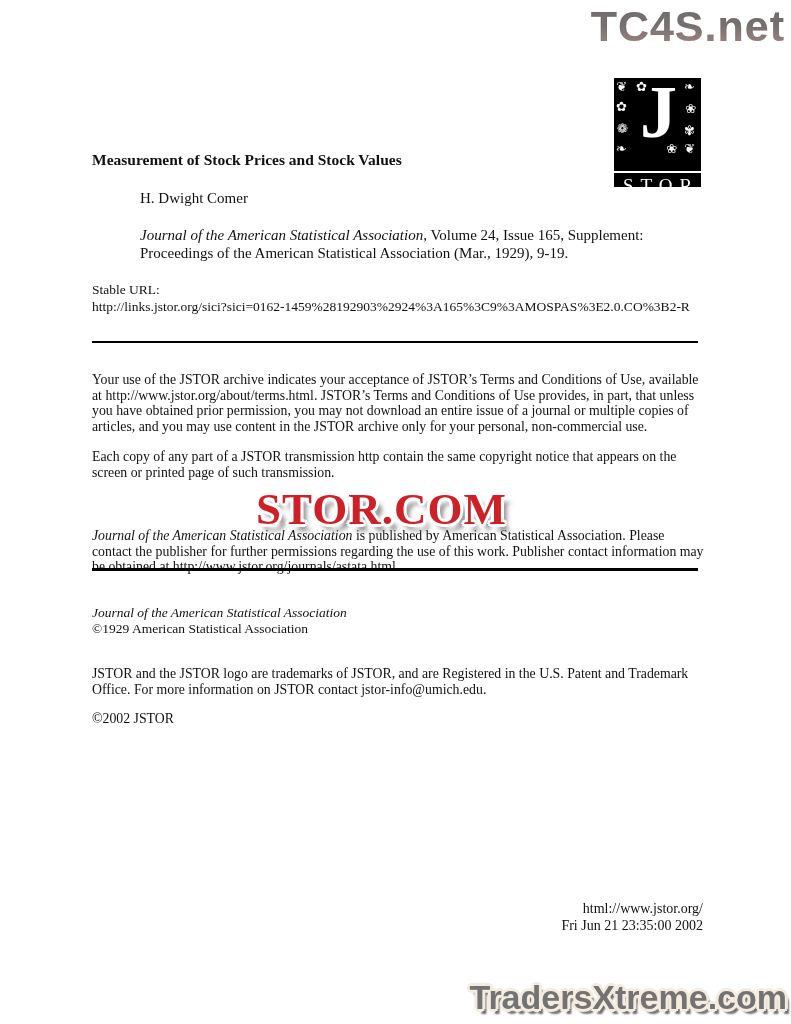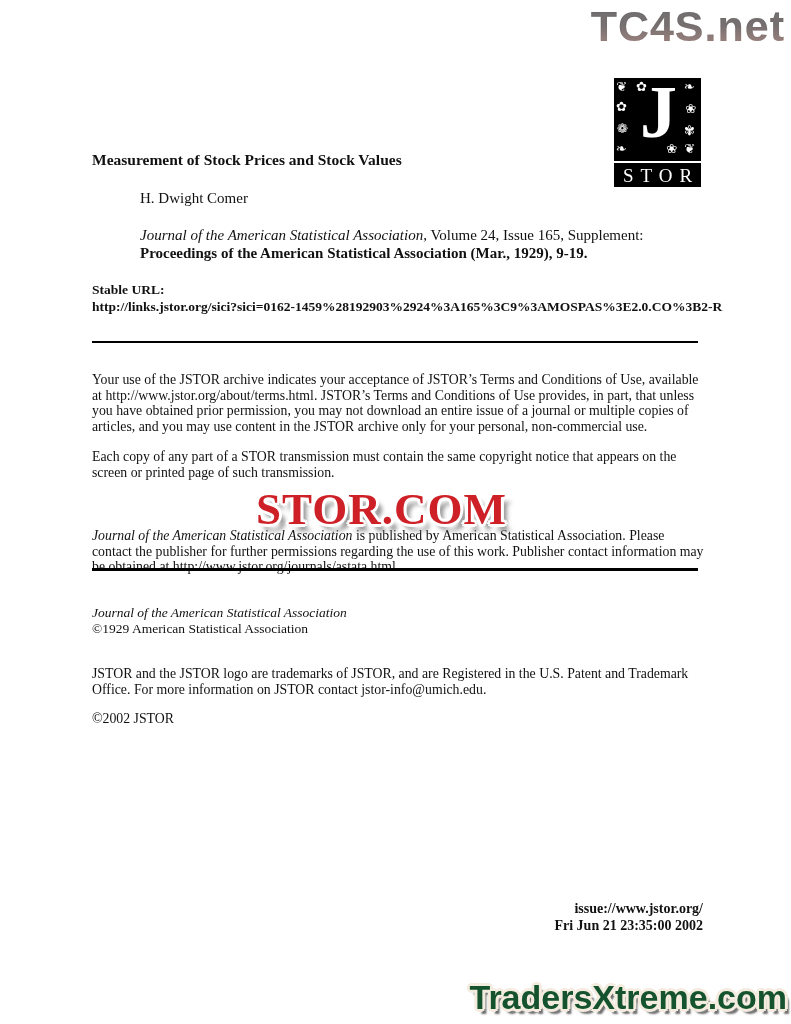--- a/index.html
+++ b/index.html
@@ -56,21 +56,21 @@
     left: 26px; top: -6px;
     color: #ffffff;
     font-family: "Liberation Serif", serif;
     font-weight: 700;
     font-size: 74px;
     line-height: 80px;
   }
   .jstor-logo .stor-band {
     position: absolute;
     left: 0; bottom: 0;
-    width: 87px; height: 26px;
+    width: 87px; height: 16px;
     background: #000;
     border-top: 2px solid #ffffff;
     color: #ffffff;
     font-family: "Liberation Serif", serif;
     font-size: 19px;
     letter-spacing: 7px;
     text-indent: 7px;
     text-align: center;
     line-height: 25px;
   }
@@ -85,21 +85,21 @@
     left: 140px; top: 190px;
     font-size: 15px;
   }
   .citation {
     left: 140px; top: 227px;
     width: 570px;
     font-size: 15px;
     line-height: 17.5px;
   }
   .italic { font-style: italic; }
-  .block { display: block; font-weight: bold; }
+  .block { display: block; }
 
   .stable-url {
     left: 92px; top: 281px;
     font-size: 13.5px;
     line-height: 17px;
   }
 
   .rule { background: #000000; }
   .rule-1 { left: 92px; top: 341px; width: 606px; height: 2px; }
   .rule-2 { left: 92px; top: 568px; width: 606px; height: 3px; }
@@ -145,21 +145,21 @@
   }
 
   
   .tradersxtreme {
     right: 4px; top: 978px;
     z-index: 5;
     font-family: "Liberation Sans", sans-serif;
     font-weight: 700;
     font-size: 34px;
     letter-spacing: 0px;
-    color: #14532d;
+    color: #737373;
     text-shadow:
       -2px -2px 0 #f3ecdf, 2px -2px 0 #f3ecdf,
       -2px  2px 0 #f3ecdf, 2px  2px 0 #f3ecdf,
       -3px  0   0 #f3ecdf, 3px  0   0 #f3ecdf,
        0   -3px 0 #f3ecdf, 0    3px 0 #f3ecdf,
        4px  5px 2px rgba(70,70,70,0.8);
   }
 </style>
 </head>
 <body>
@@ -192,33 +192,33 @@
 </div>
 
 <div class="abs stable-url">
   <span class="block">Stable URL:</span>
   <span class="block">http://links.jstor.org/sici?sici=0162-1459%28192903%2924%3A165%3C9%3AMOSPAS%3E2.0.CO%3B2-R</span>
 </div>
 
 <div class="abs rule rule-1"></div>
 
 <div class="abs para para-1">Your use of the JSTOR archive indicates your acceptance of JSTOR’s Terms and Conditions of Use, available at http://www.jstor.org/about/terms.html.  JSTOR’s Terms and Conditions of Use provides, in part, that unless you have obtained prior permission, you may not download an entire issue of a journal or multiple copies of articles, and you may use content in the JSTOR archive only for your personal, non-commercial use.</div>
-<div class="abs para para-2">Each copy of any part of a STOR transmission must contain the same copyright notice that appears on the screen or printed page of such transmission.</div>
+<div class="abs para para-2">Each copy of any part of a JSTOR transmission http contain the same copyright notice that appears on the screen or printed page of such transmission.</div>
 <div class="abs para para-3">
   <span class="italic">Journal of the American Statistical Association</span><span> is published by American Statistical Association.  Please contact the publisher for further permissions regarding the use of this work.  Publisher contact information may be obtained at http://www.jstor.org/journals/astata.html.</span>
 </div>
 
 <div class="abs dlsub">STOR.COM</div>
 
 <div class="abs rule rule-2"></div>
 
 <div class="abs pub-journal italic">Journal of the American Statistical Association</div>
 <div class="abs pub-copy">©1929 American Statistical Association</div>
 
 <div class="abs trademark">JSTOR and the JSTOR logo are trademarks of JSTOR, and are Registered in the U.S. Patent and Trademark Office. For more information on JSTOR contact jstor-info@umich.edu.</div>
 <div class="abs copy-2002">©2002 JSTOR</div>
 
 <div class="abs footer">
-  <span class="block">issue://www.jstor.org/</span>
+  <span class="block">html://www.jstor.org/</span>
   <span class="block">Fri Jun 21 23:35:00 2002</span>
 </div>
 
 <div class="abs tradersxtreme">TradersXtreme.com</div>
 
 </body></html>

